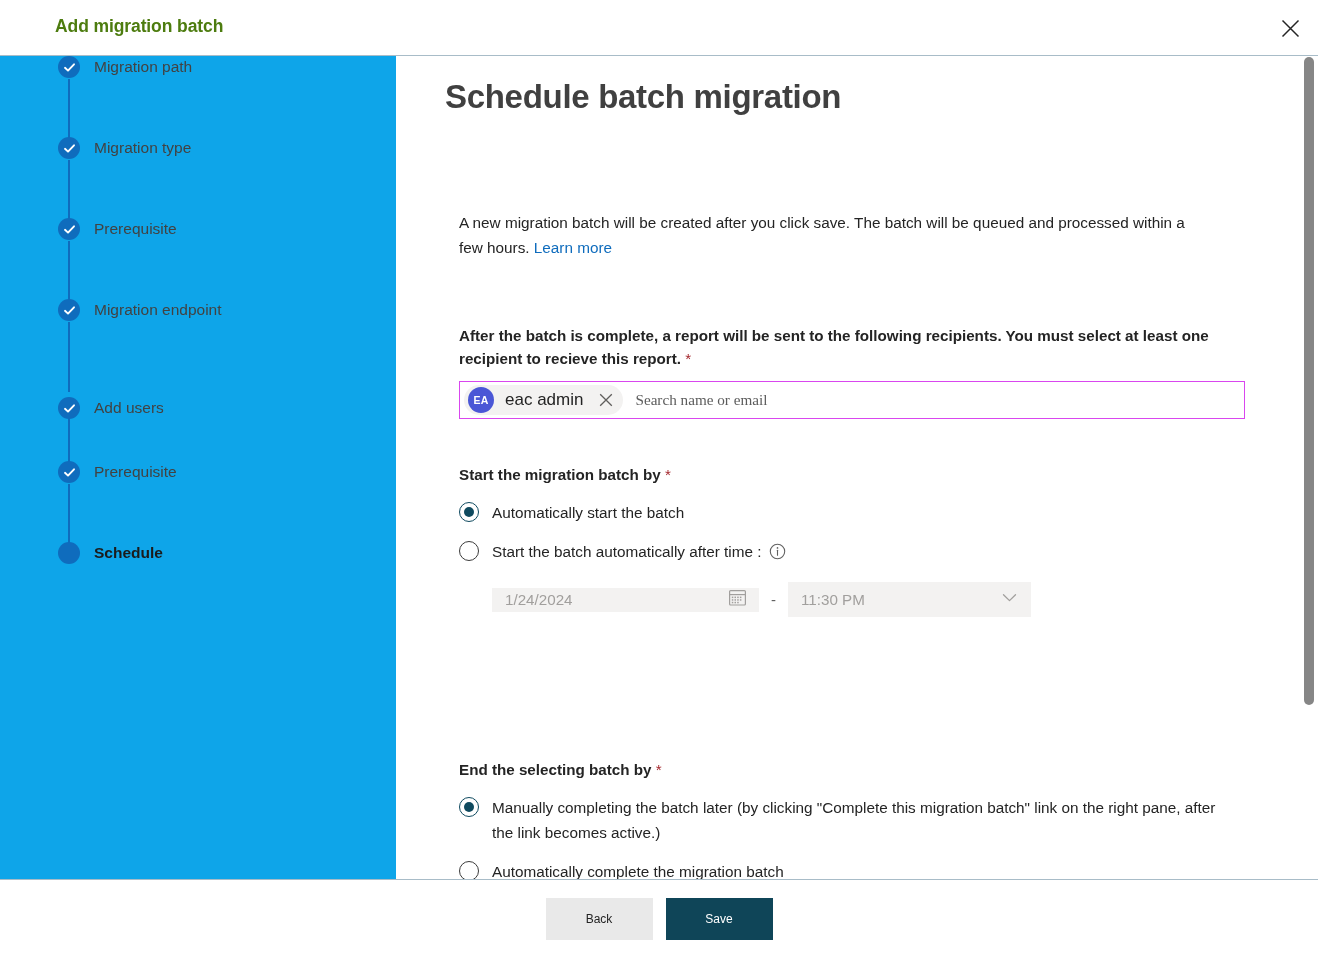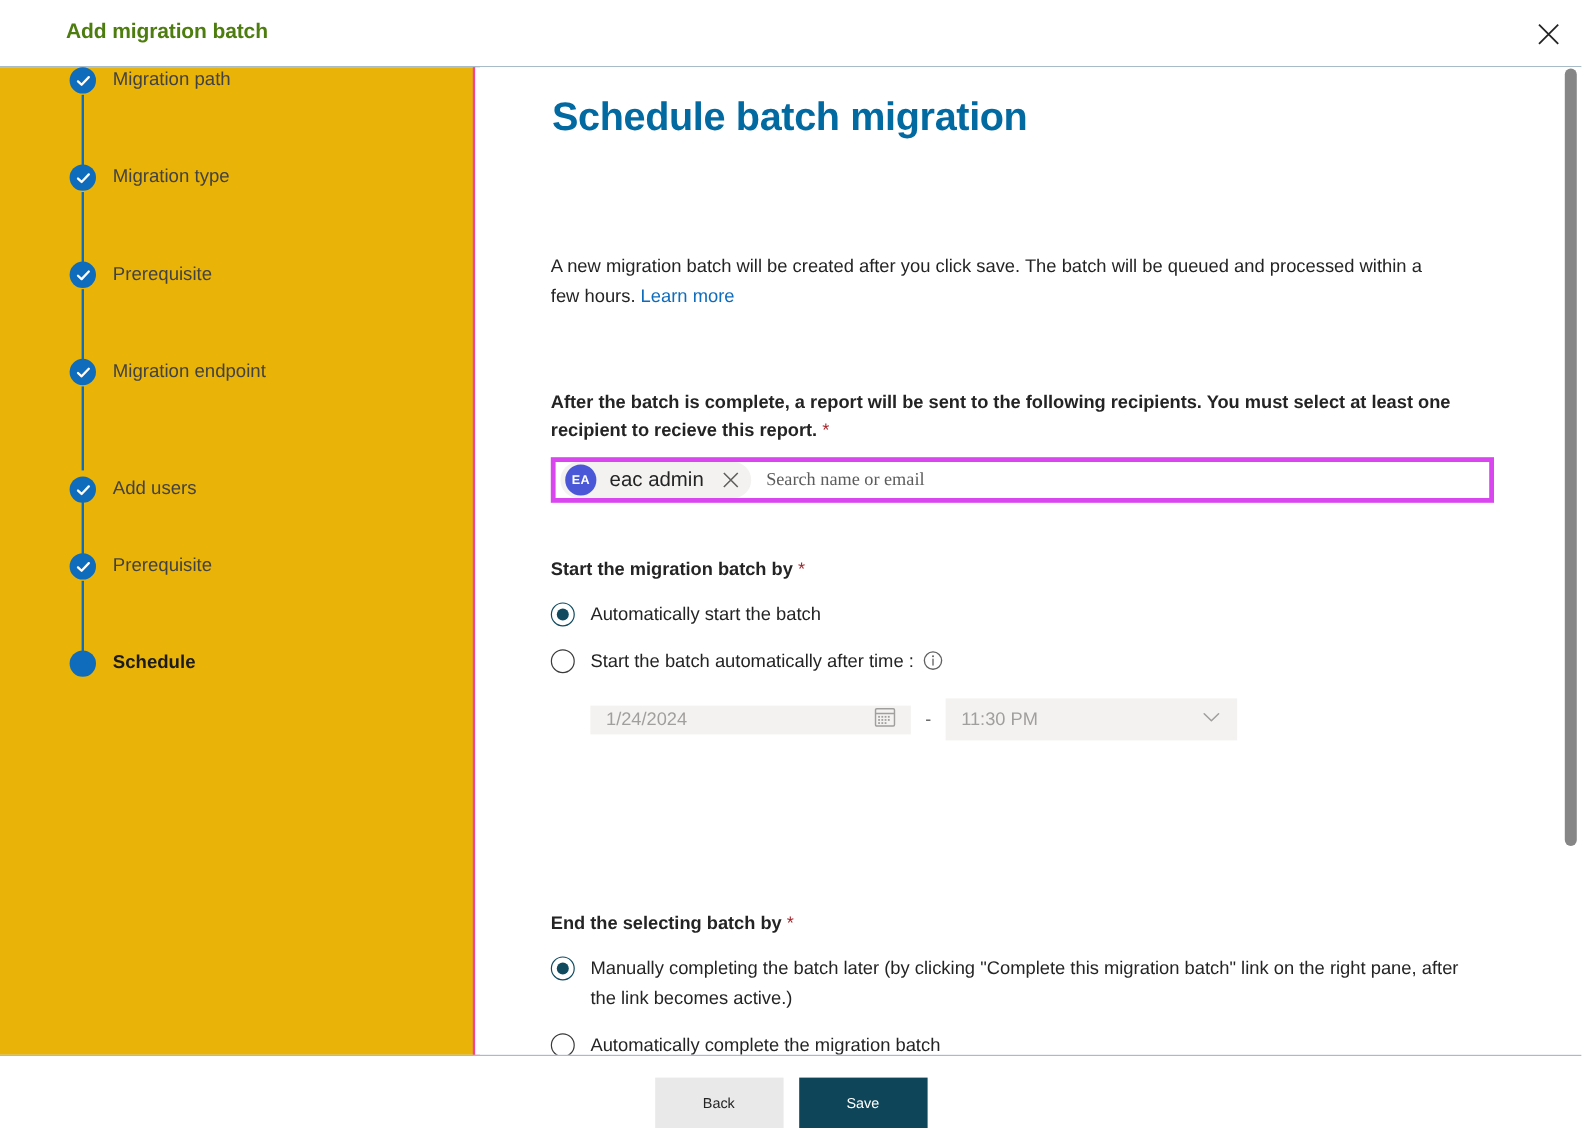--- a/index.html
+++ b/index.html
@@ -56,22 +56,22 @@
     width: 1318px; height: 1px;
     background: #a8bcc8;
   }
 
   
   .stepper {
     position: absolute;
     left: 0; top: 56px;
     width: 400px; height: 823px;
     box-sizing: border-box;
-    border-right: 6px solid #ec4899;
-    background: #eab308;
+    border-right: 1px solid #ec4899;
+    background: #0ea5e9;
   }
   .step {
     position: absolute;
     left: 0;
     width: 395px;
     height: 28px;
     display: flex;
     align-items: center;
   }
   .step-marker {
@@ -117,24 +117,24 @@
     overflow: hidden;
     background: #ffffff;
   }
   .content-inner {
     position: absolute;
     left: 0; top: 0;
     width: 900px;
   }
   .page-heading {
     position: absolute;
-    left: 64px; top: 22px;
+    left: 49px; top: 22px;
     font-size: 33px;
     font-weight: bold;
-    color: #0369a1;
+    color: #404040;
     letter-spacing: -0.3px;
   }
   .intro-text {
     position: absolute;
     left: 63px; top: 154px;
     width: 745px;
     font-size: 15.3px;
     line-height: 25px;
     color: #242424;
   }
@@ -160,21 +160,21 @@
     position: absolute;
     left: 63px; top: 268px;
     width: 790px;
   }
   .recipients-label { width: 790px; }
   .people-picker {
     margin-top: 11px;
     width: 786px;
     height: 38px;
     box-sizing: border-box;
-    border: 4px solid #d946ef;
+    border: 1px solid #d946ef;
     background: #ffffff;
     display: flex;
     align-items: center;
     padding: 0 4px;
     cursor: text;
   }
   .persona-chip {
     display: flex;
     align-items: center;
     height: 30px;

